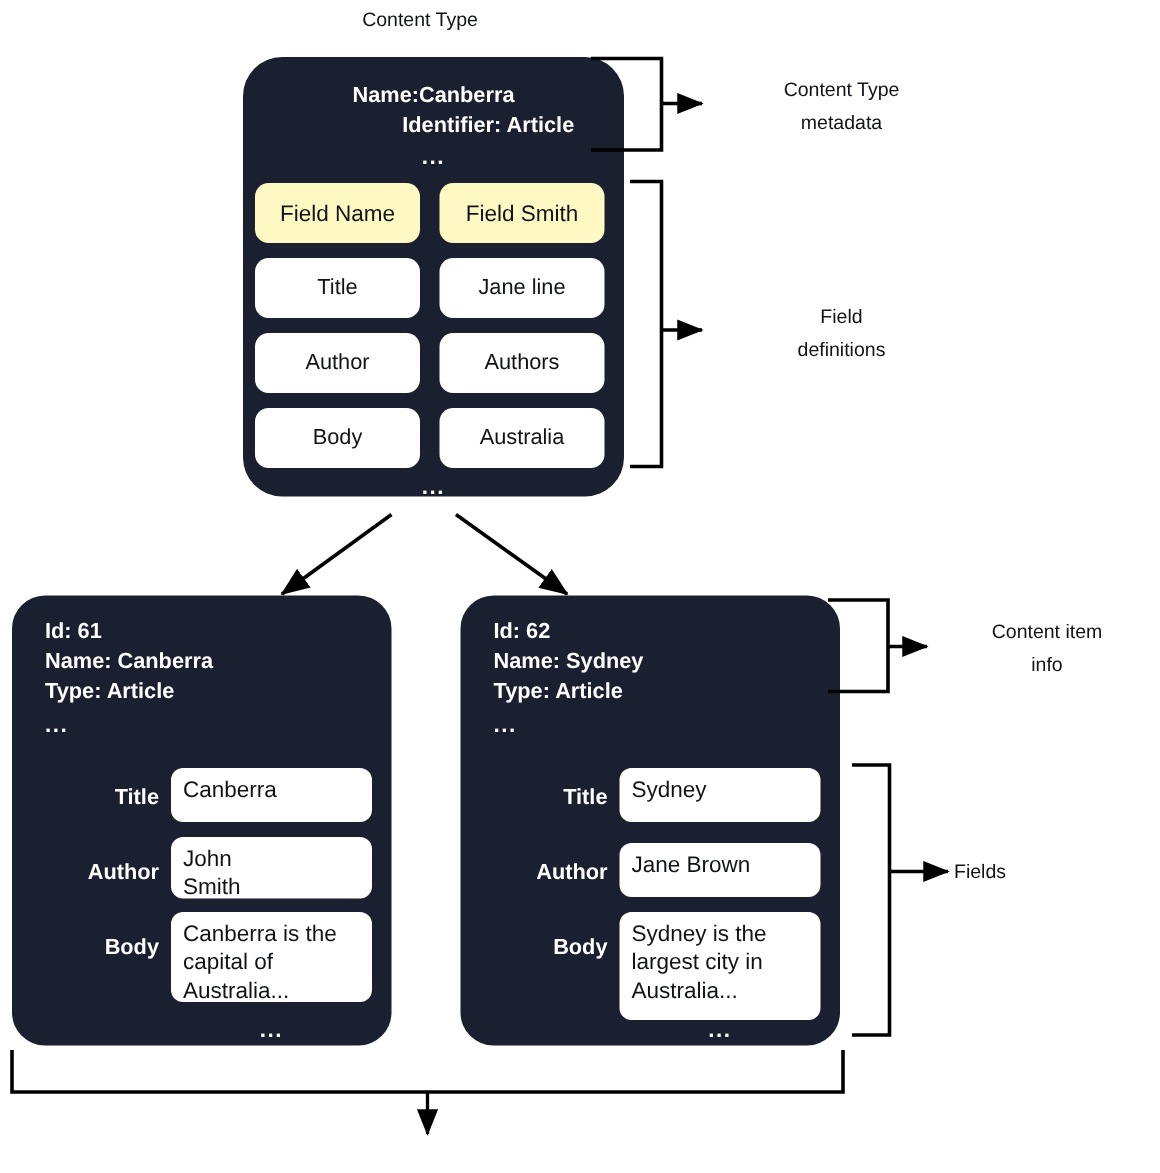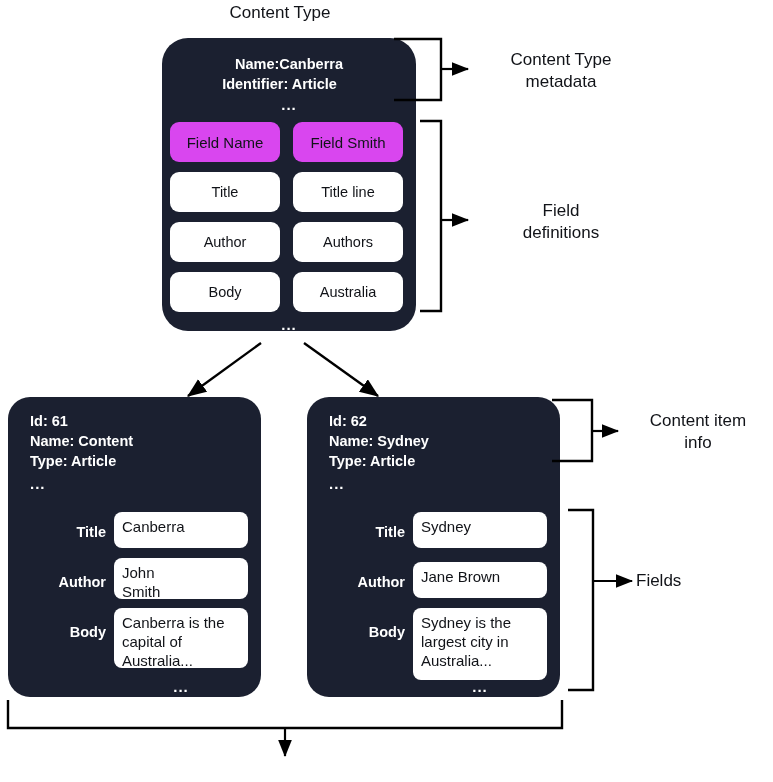--- a/index.html
+++ b/index.html
@@ -18,21 +18,21 @@
     position: absolute;
     left: 0; top: 0;
     width: 773px;
     height: 782px;
   }
 
   
   .caption {
     position: absolute;
     color: #111318;
-    font-size: 17px;
+    font-size: 13px;
     line-height: 22px;
     text-align: center;
     white-space: pre-line;
     font-family: "Liberation Sans", sans-serif;
   }
 
   
   .card {
     position: absolute;
     background: #1b2030;
@@ -63,21 +63,21 @@
     border-radius: 9px;
     background: #ffffff;
     color: #111318;
     font-size: 14.5px;
     display: flex;
     align-items: center;
     justify-content: center;
     box-sizing: border-box;
   }
   .chip.header {
-    background: #d946ef;
+    background: #fef9c3;
     font-size: 15px;
     text-align: right;
   }
 
   
   .field-label {
     position: absolute;
     color: #ffffff;
     font-weight: bold;
     font-size: 14.5px;
@@ -109,35 +109,35 @@
 </head>
 <body>
 
 <div id="stage">
 
   <div class="caption" style="left:180px; top:2px; width:200px;">Content Type</div>
 
   <div class="card" style="left:162px; top:38px; width:254px; height:293px;">
 
     <div class="card-meta centered" style="position:absolute; left:0; top:16px; width:254px;">Name:Canberra</div>
-    <div class="card-meta centered" style="position:absolute; left:0; top:36px; width:235px;">Identifier: Article</div>
+    <div class="card-meta centered" style="position:absolute; left:0; top:36px; width:235px;padding-left:46px;">Identifier: Article</div>
     <div class="ellipsis" style="position:absolute; left:0; top:62px; width:254px;">...</div>
 
     <div class="chip header" style="left:8px; top:84px; width:110px; height:40px;">
       <span>Field Name</span>
     </div>
     <div class="chip header" style="left:131px; top:84px; width:110px; height:40px;">
       <span>Field Smith</span>
     </div>
 
     <div class="chip" style="left:8px; top:134px; width:110px; height:40px;">
       <span>Title</span>
     </div>
     <div class="chip" style="left:131px; top:134px; width:110px; height:40px;">
-      <span>Title line</span>
+      <span>Jane line</span>
     </div>
 
     <div class="chip" style="left:8px; top:184px; width:110px; height:40px;">
       <span>Author</span>
     </div>
     <div class="chip" style="left:131px; top:184px; width:110px; height:40px;">
       <span>Authors</span>
     </div>
 
     <div class="chip" style="left:8px; top:234px; width:110px; height:40px;">
@@ -151,21 +151,21 @@
   </div>
 
   <div class="caption" style="left:466px; top:49px; width:190px;">Content Type
 metadata</div>
   <div class="caption" style="left:466px; top:200px; width:190px;">Field
 definitions</div>
 
   <div class="card small-radius" style="left:8px; top:397px; width:253px; height:300px;">
 
     <div class="card-meta" style="position:absolute; left:22px; top:14px;">Id: 61</div>
-    <div class="card-meta" style="position:absolute; left:22px; top:34px;">Name: Content</div>
+    <div class="card-meta" style="position:absolute; left:22px; top:34px;">Name: Canberra</div>
     <div class="card-meta" style="position:absolute; left:22px; top:54px;">Type: Article</div>
     <div class="ellipsis" style="position:absolute; left:22px; top:82px; text-align:left;">...</div>
 
     <div class="field-label" style="left:12px; top:126px; width:86px;">Title</div>
     <div class="field-value" style="left:106px; top:115px; width:134px; height:36px;">Canberra</div>
 
     <div class="field-label" style="left:12px; top:176px; width:86px;">Author</div>
     <div class="field-value" style="left:106px; top:161px; width:134px; height:41px;">John
 Smith</div>
 

